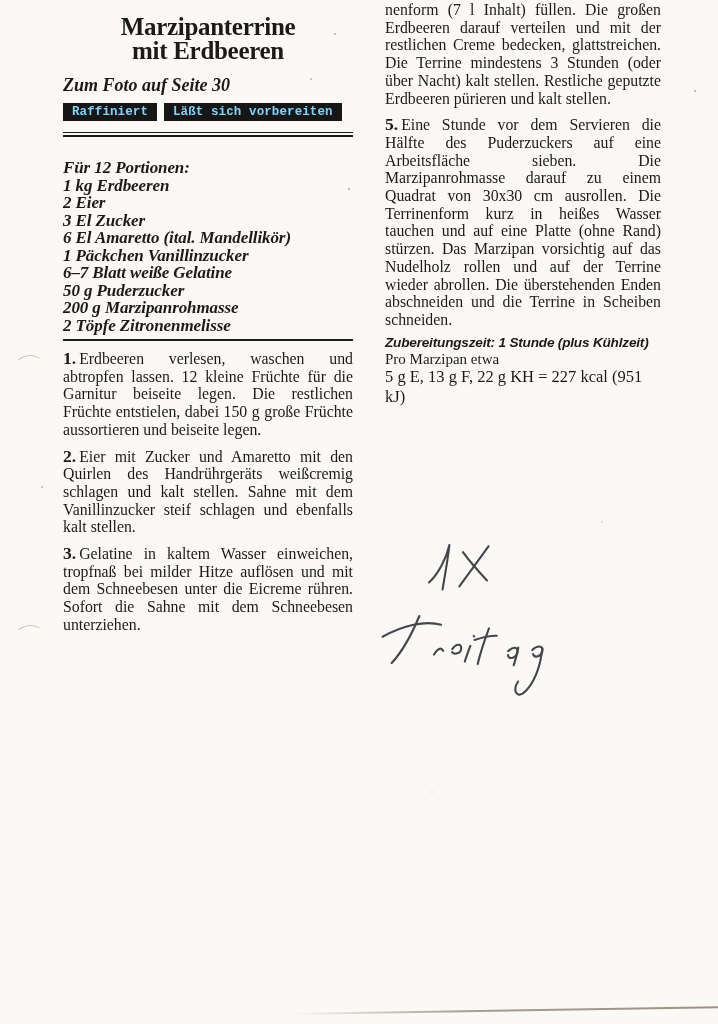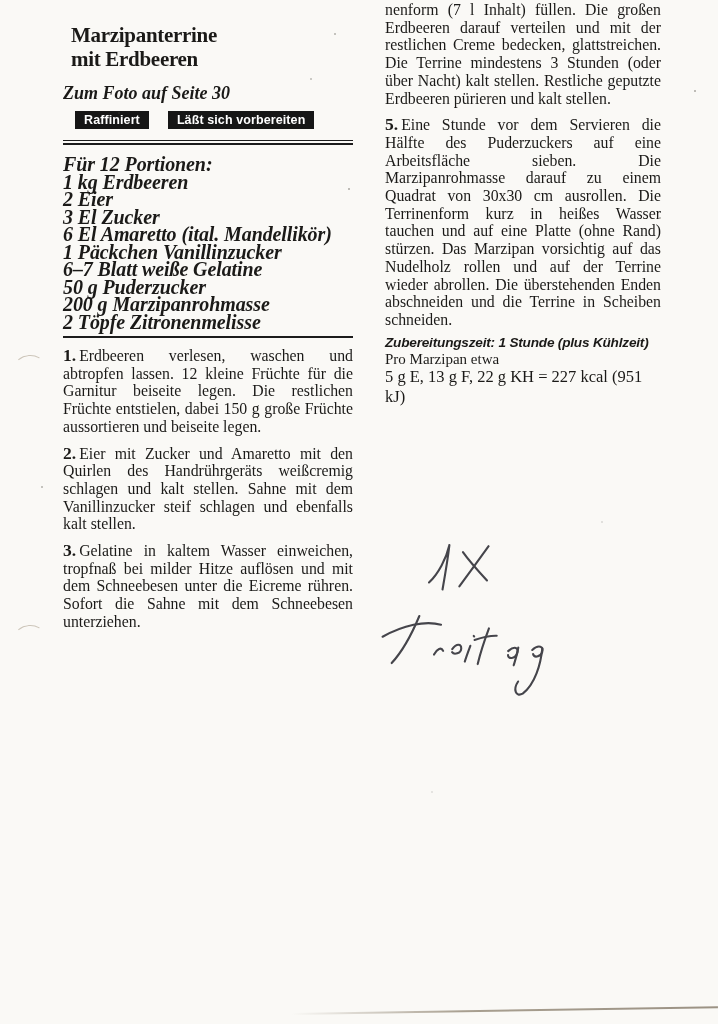--- a/index.html
+++ b/index.html
@@ -7,46 +7,45 @@
     position:relative;
     width:718px; height:1024px;
     background:#faf9f6;
     overflow:hidden;
     font-family:"Liberation Serif", serif;
     color:#1b1a18;
   }
   
   .col-left { position:absolute; left:63px; top:15px; width:290px; }
   .title {
-    font-weight:bold; font-size:21px; line-height:24px;
-    letter-spacing:-0.3px; margin:8px;
+    font-weight:bold; font-size:25px; line-height:24px;
+    letter-spacing:-0.3px; margin:0;text-align:center;
   }
   .subtitle {
     font-weight:bold; font-style:italic;
     font-size:18px; line-height:21px; margin-top:12px;
   }
   .badges { display:flex; gap:7px; margin-top:7px; }
   .badge {
-    background:#161616; color:#ffffff;
-    font-family:Liberation Sans, sans-serif;
+    background:#161616; color:#7dd3fc;
+    font-family:Liberation Mono, monospace;
     font-weight:bold; font-size:12.5px; line-height:18px;
     height:18px; padding:0 9px; white-space:nowrap;
     letter-spacing:0.1px;
-    margin-left:12px;
   }
   .rule-top {
     margin-top:11px; height:2px;
     border-top:1.2px solid #1c1c1c;
     border-bottom:2.2px solid #1c1c1c;
   }
   .rule-bottom { margin-top:5px; border-top:2.4px solid #1c1c1c; }
   .ingredients {
-    list-style:none; margin:11px 0 0; padding:0;
+    list-style:none; margin:22px 0 0; padding:0;
     font-weight:bold; font-style:italic;
-    font-size:20px; line-height:17.5px;
+    font-size:17px; line-height:17.5px;
   }
   .ingredients li { letter-spacing:-0.1px; }
   .step {
     margin:9px 0 0; font-size:15.8px; line-height:17.7px;
     text-align:justify; text-justify:inter-word;
   }
   .step .num { font-weight:bold; font-size:17.5px; padding-right:3px; }
   
   .col-right { position:absolute; left:385px; top:1px; width:276px; }
   .col-right .step:first-child { margin-top:0; }

